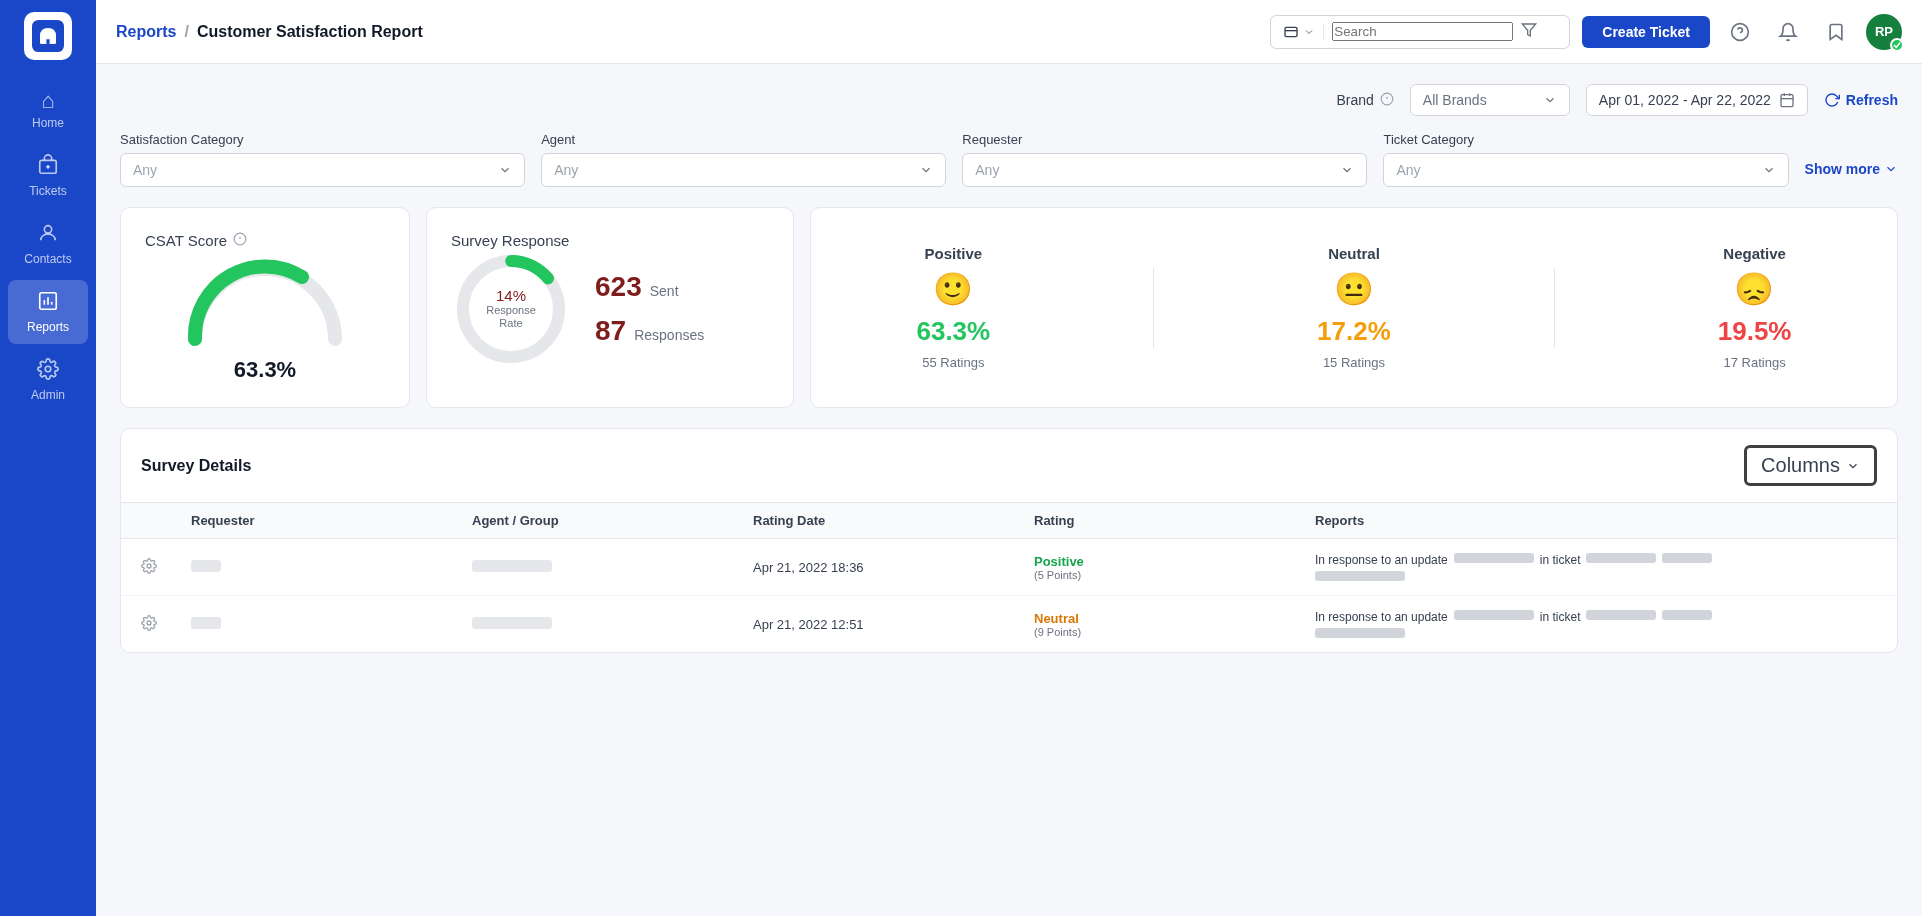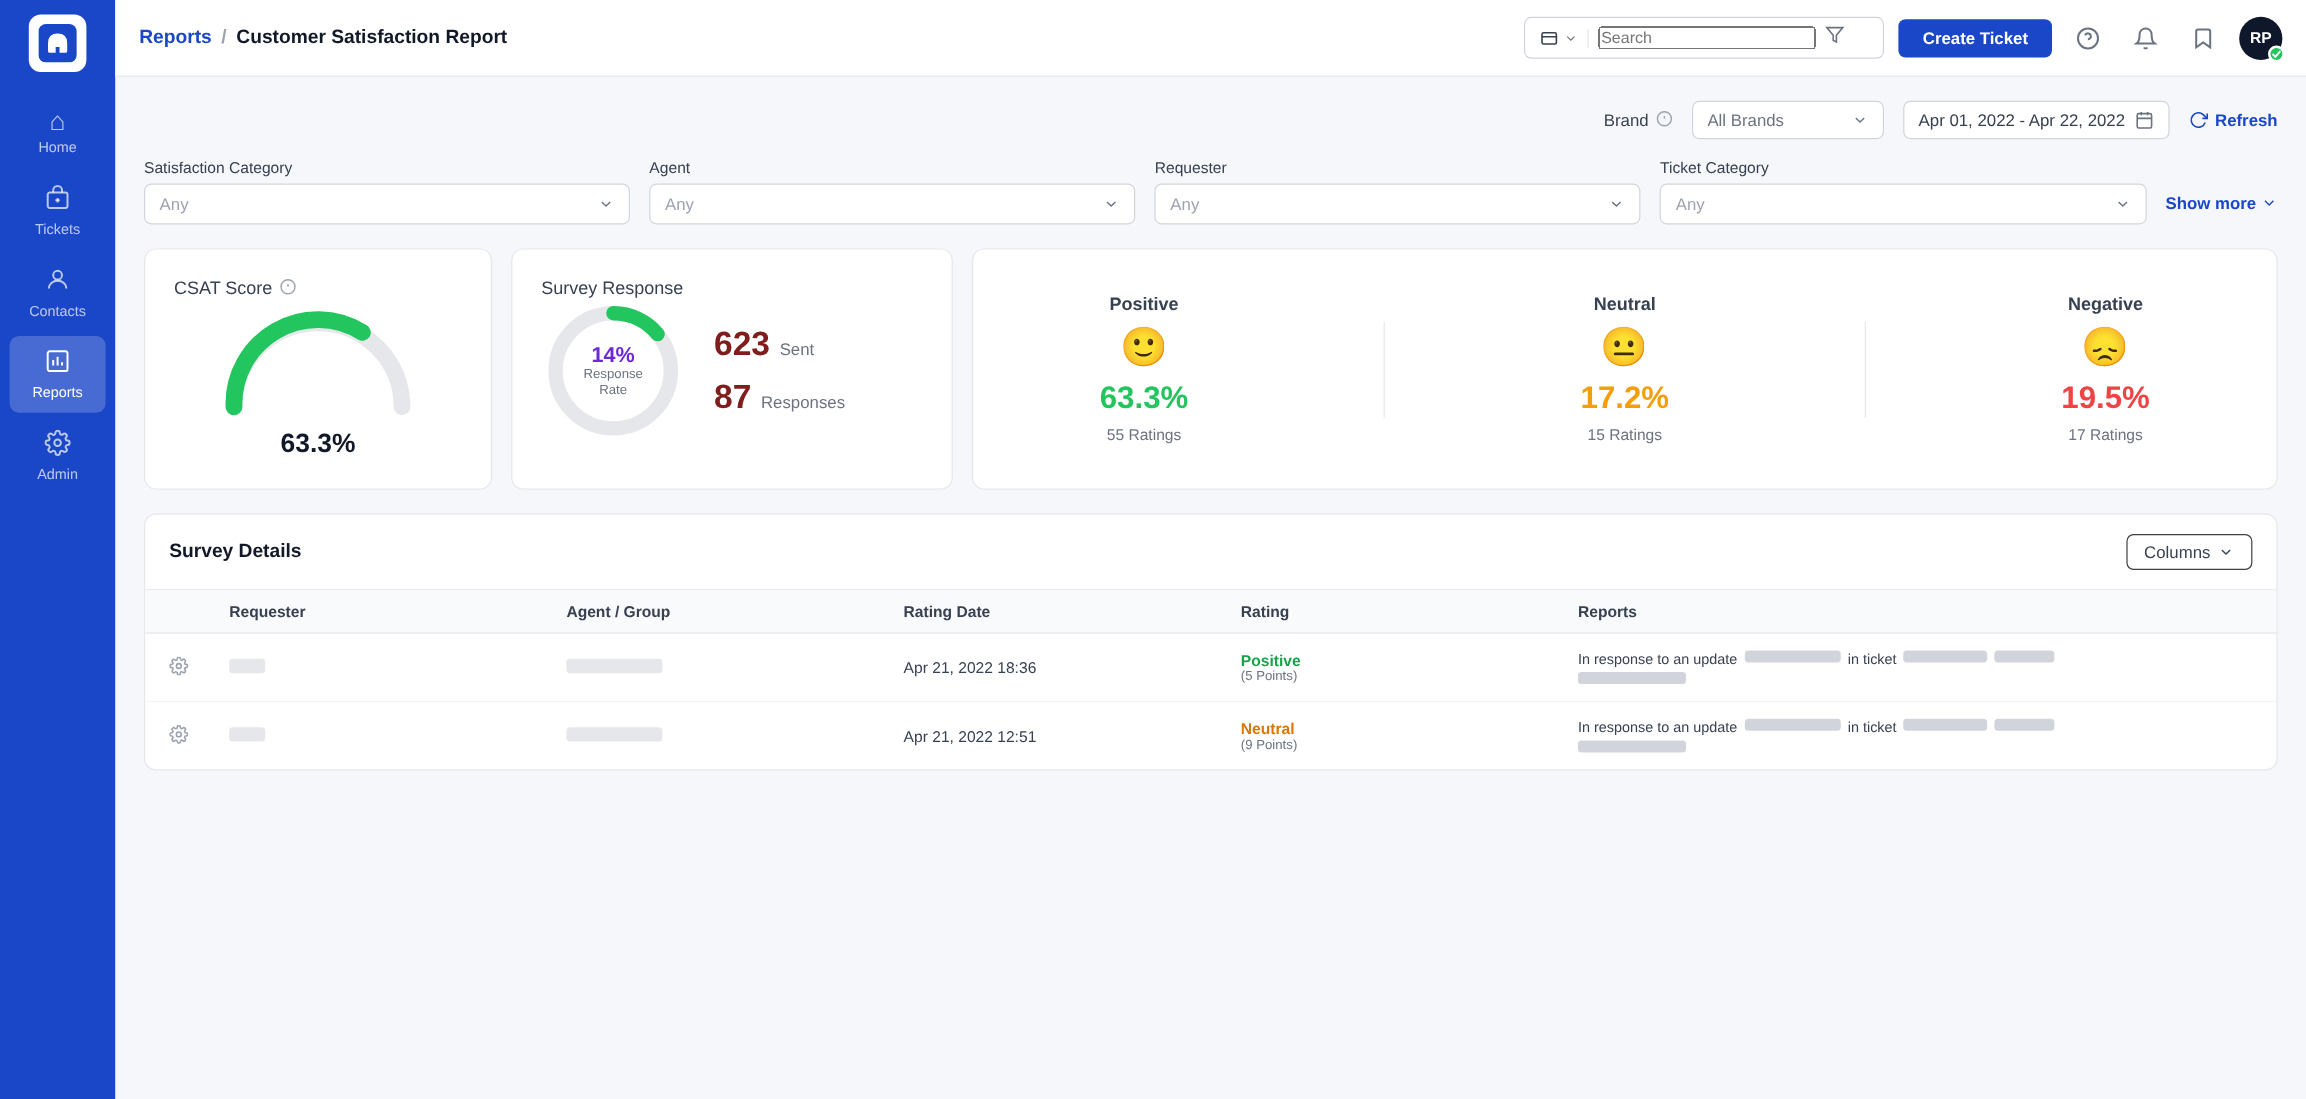--- a/index.html
+++ b/index.html
@@ -65,21 +65,21 @@
       border: none; background: none;
     }
     .create-ticket-btn {
       background: #1a47c8; color: white;
       border: none; border-radius: 6px;
       padding: 8px 20px; font-size: 14px; font-weight: 600;
       cursor: pointer;
     }
     .avatar {
       width: 36px; height: 36px; border-radius: 50%;
-      background: #0f172a; color: white;
+      background: #15803d; color: white;
       display: flex; align-items: center; justify-content: center;
       font-size: 13px; font-weight: 700; cursor: pointer;
       position: relative;
     }
     .avatar-badge {
       position: absolute; bottom: -2px; right: -2px;
       width: 14px; height: 14px; background: #22c55e;
       border-radius: 50%; border: 2px solid white;
       display: flex; align-items: center; justify-content: center;
     }
@@ -142,21 +142,21 @@
 
     
     .gauge-container { display: flex; flex-direction: column; align-items: center; }
     .gauge-svg { width: 180px; height: 100px; }
     .gauge-value { font-size: 22px; font-weight: 700; color: #111827; margin-top: 8px; }
 
     
     .survey-content { display: flex; align-items: center; gap: 24px; }
     .donut-container { position: relative; width: 120px; height: 120px; flex-shrink: 0; }
     .donut-center { position: absolute; top: 50%; left: 50%; transform: translate(-50%, -50%); text-align: center; }
-    .donut-pct { font-size: 18px; font-weight: 700; color: #6d28d9; }
+    .donut-pct { font-size: 15px; font-weight: 400; color: #7f1d1d; }
     .donut-label { font-size: 11px; color: #6b7280; line-height: 1.2; }
     .survey-stats { display: flex; flex-direction: column; gap: 12px; }
     .survey-stat { display: flex; align-items: baseline; gap: 8px; }
     .survey-num { font-size: 28px; font-weight: 700; color: #7f1d1d; }
     .survey-text { font-size: 14px; color: #6b7280; }
 
     
     .rating-item { display: flex; flex-direction: column; align-items: center; gap: 8px; }
     .rating-header { font-size: 15px; font-weight: 600; color: #374151; }
     .rating-emoji { font-size: 32px; }
@@ -170,22 +170,22 @@
     .details-card {
       background: white; border-radius: 10px;
       border: 1px solid #e5e7eb; overflow: hidden;
     }
     .details-header {
       display: flex; align-items: center; justify-content: space-between;
       padding: 16px 20px; border-bottom: 1px solid #e5e7eb;
     }
     .details-title { font-size: 16px; font-weight: 600; color: #111827; }
     .columns-btn {
-      border: 1px solid #404040; border-radius: 6px;
-      padding: 6px 14px; font-size: 14px; color: #374151;
+      border: 3px solid #404040; border-radius: 6px;
+      padding: 6px 14px; font-size: 20px; color: #374151;
       background: white; cursor: pointer;
       display: flex; align-items: center; gap: 6px;
     }
     .table-header {
       display: grid; grid-template-columns: 50px 1fr 1fr 1fr 1fr 2fr;
       padding: 10px 20px; background: #f9fafb;
       border-bottom: 1px solid #e5e7eb;
     }
     .th { font-size: 13px; font-weight: 600; color: #374151; }
     .table-row {

